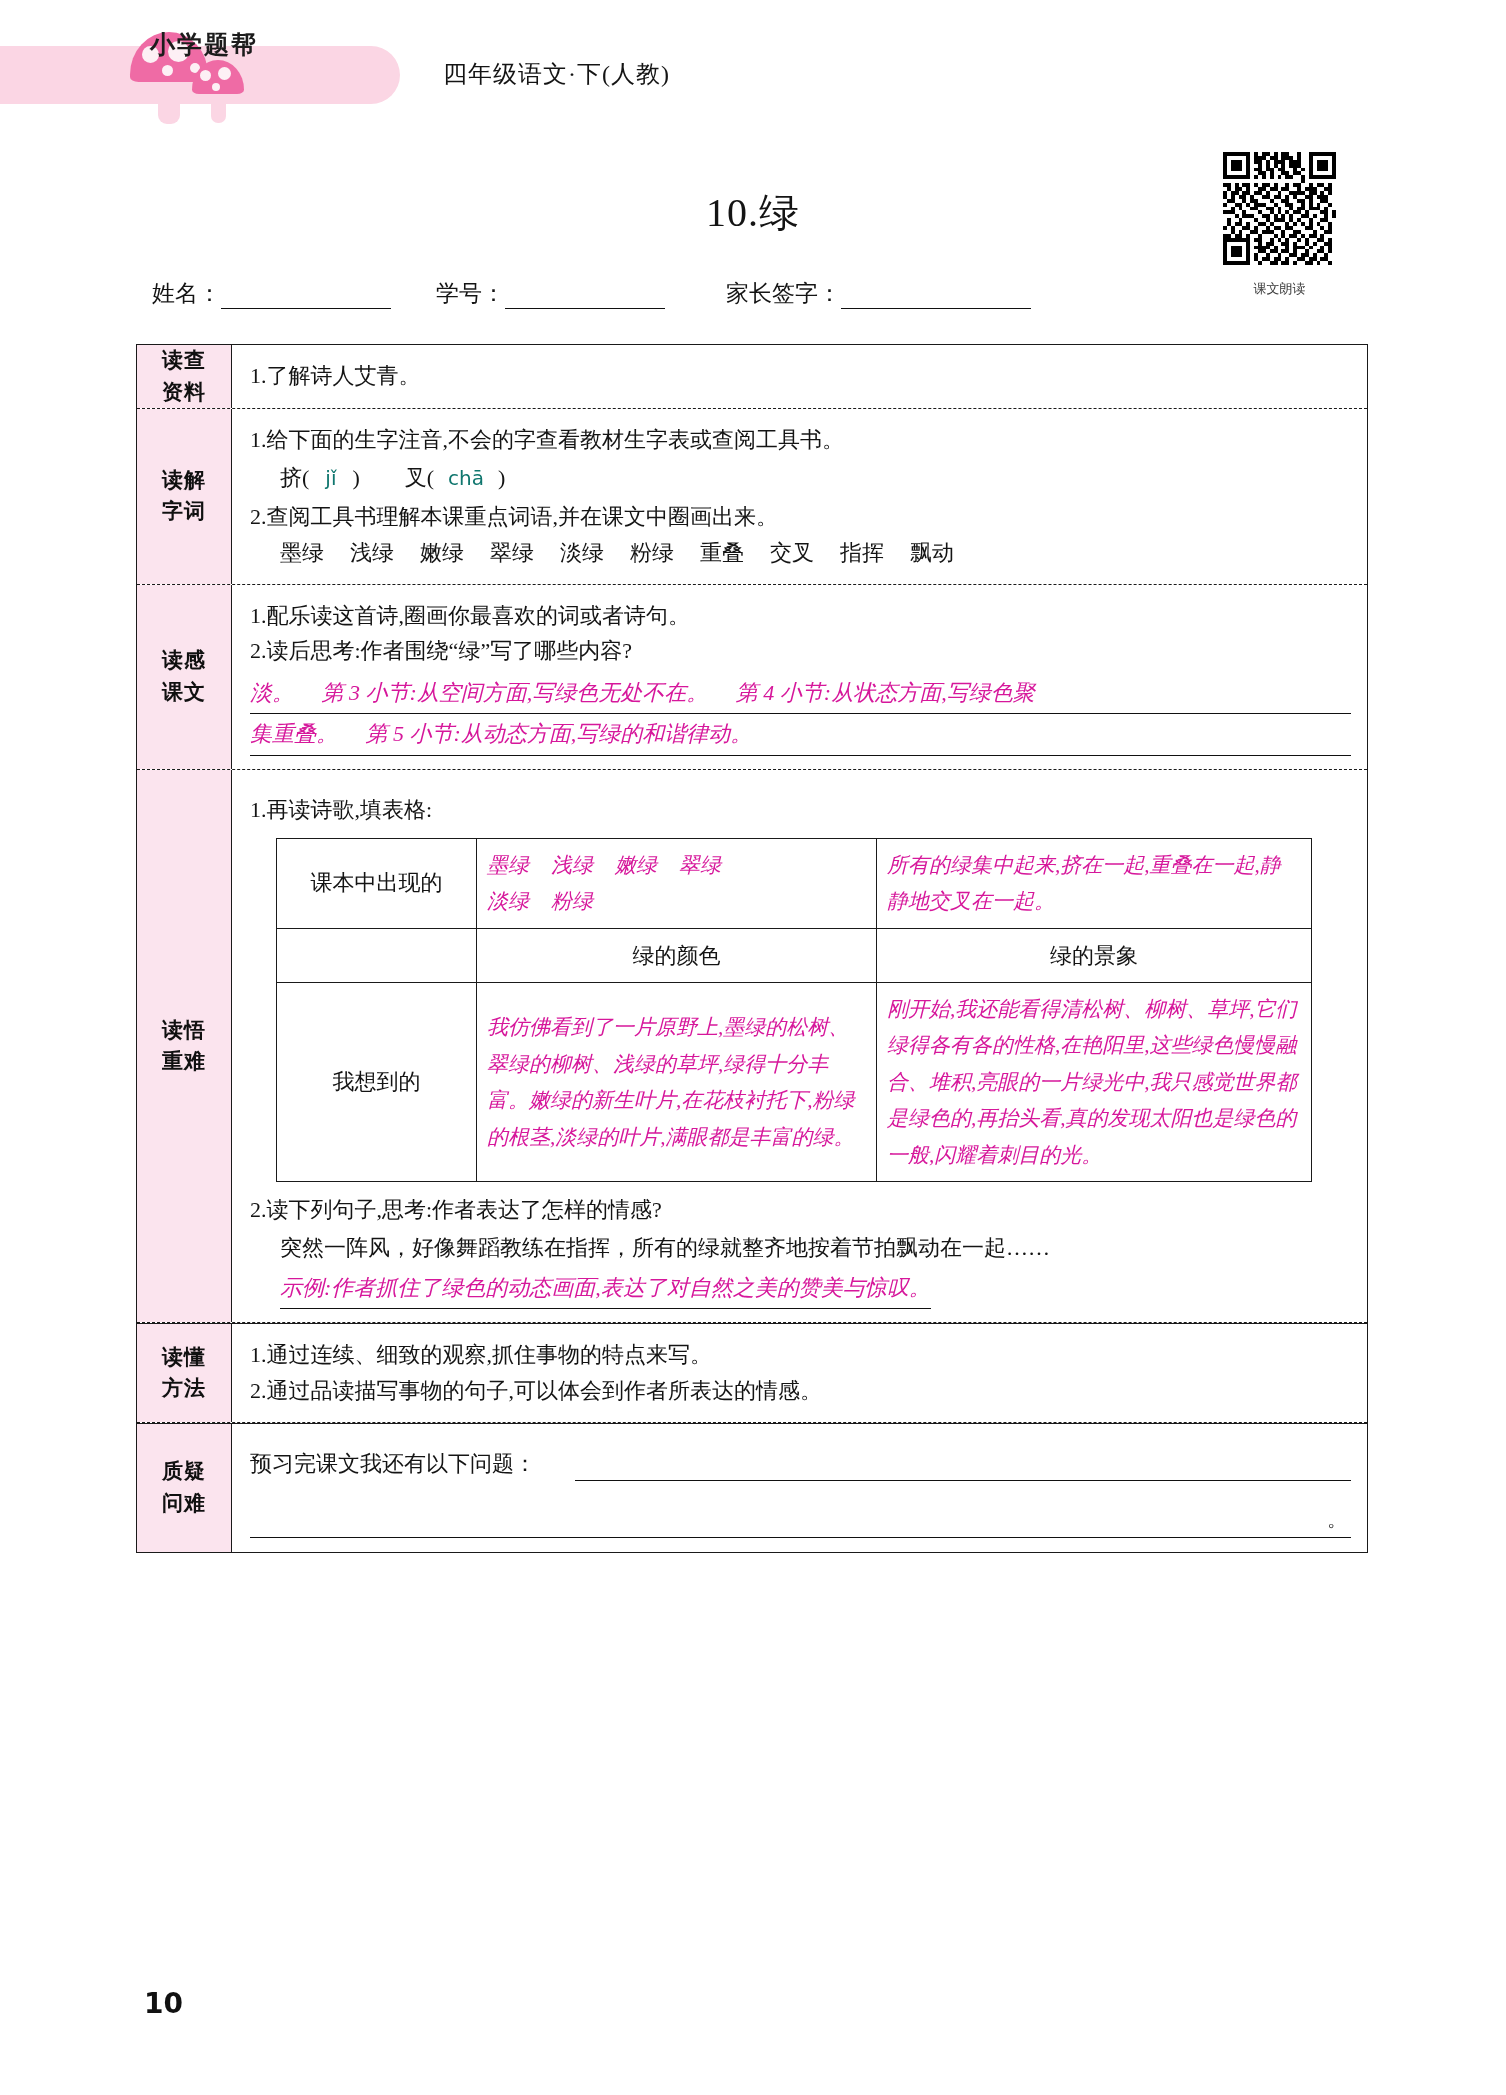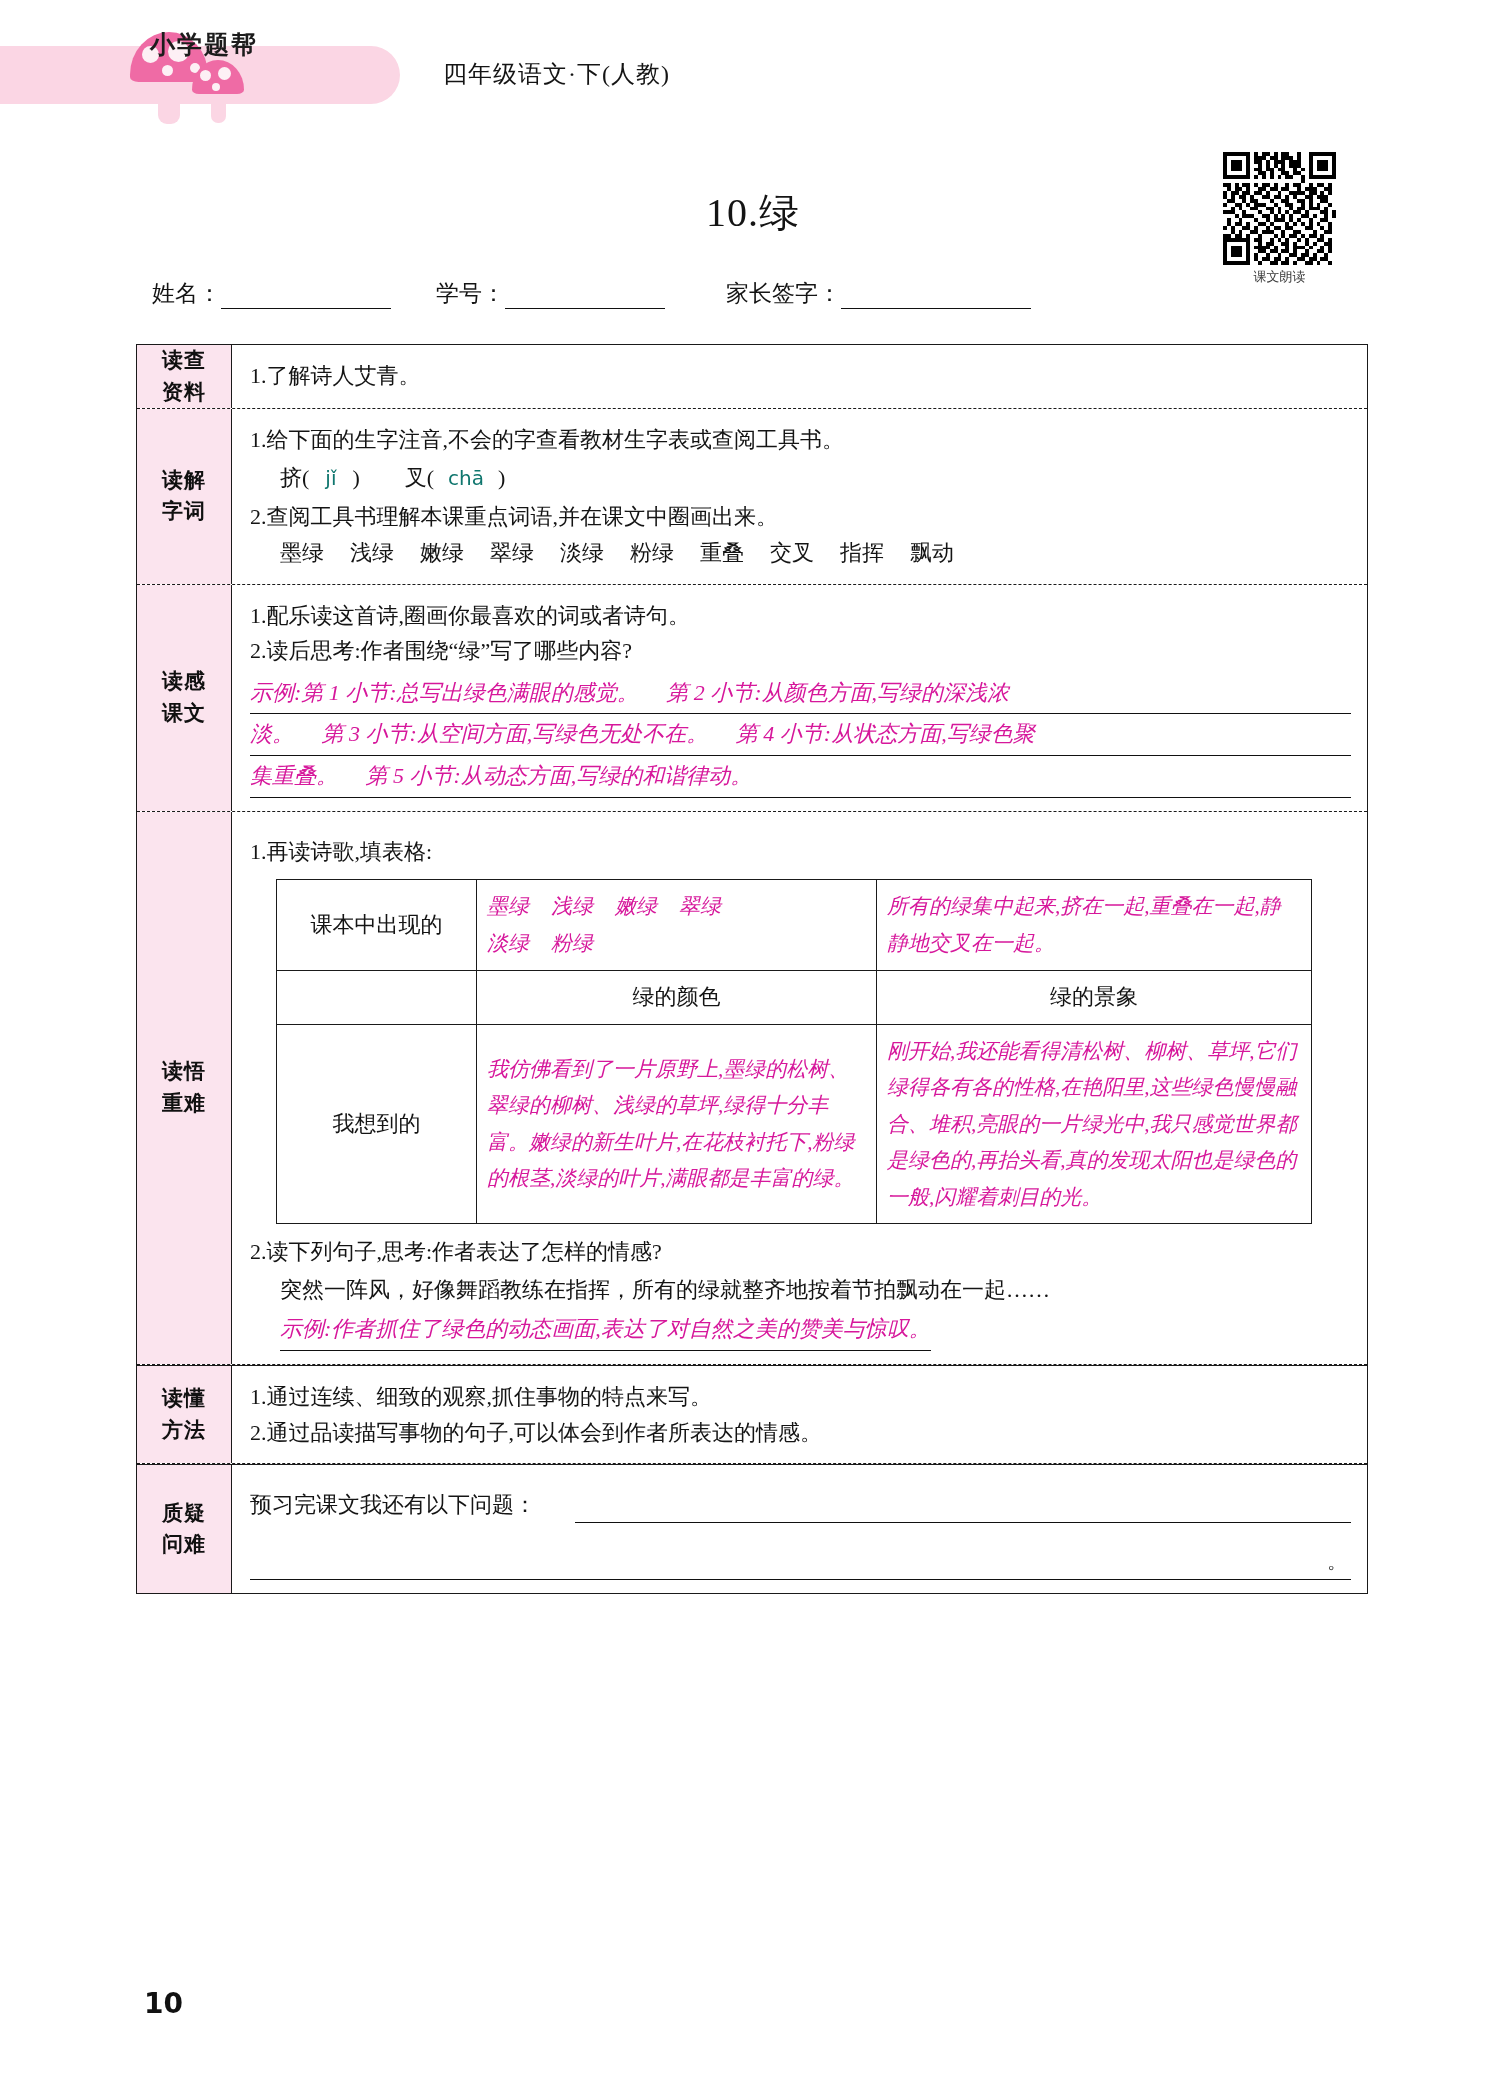--- a/index.html
+++ b/index.html
@@ -112,21 +112,21 @@
   .qr-box {
     position: absolute;
     top: 152px;
     left: 1223px;
     width: 113px;
     text-align: center;
   }
   .qr-img { width: 113px; height: 113px; display: block; }
   .qr-caption {
     font-size: 13px;
-    margin-top: 3px;
+    margin-top: 15px;
     color: #3a3a3a;
     font-family: "Liberation Serif", serif;
   }
 
   
   .page-title {
     position: absolute;
     top: 185px;
     left: 0;
     width: 1506px;
@@ -590,21 +590,20 @@
 
   <div class="srow">
     <div class="slabel">
       <span>读感</span>
       <span>课文</span>
     </div>
     <div class="sbody">
       <div class="line">1.配乐读这首诗,圈画你最喜欢的词或者诗句。</div>
       <div class="line">2.读后思考:作者围绕“绿”写了哪些内容?</div>
       <div style="margin-top:4px;">
-        <span class="ans-u">示例:第 1 小节:总写出绿色满眼的感觉。　 第 2 小节:从颜色方面,写绿的深浅浓</span>
         <span class="ans-u">淡。　 第 3 小节:从空间方面,写绿色无处不在。　 第 4 小节:从状态方面,写绿色聚</span>
         <span class="ans-u">集重叠。　 第 5 小节:从动态方面,写绿的和谐律动。</span>
       </div>
     </div>
   </div>
 
   <div class="srow">
     <div class="slabel">
       <span>读悟</span>
       <span>重难</span>

